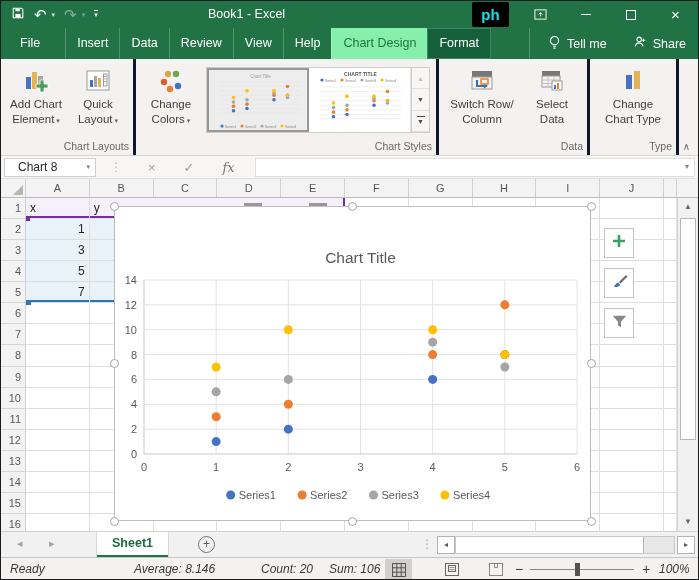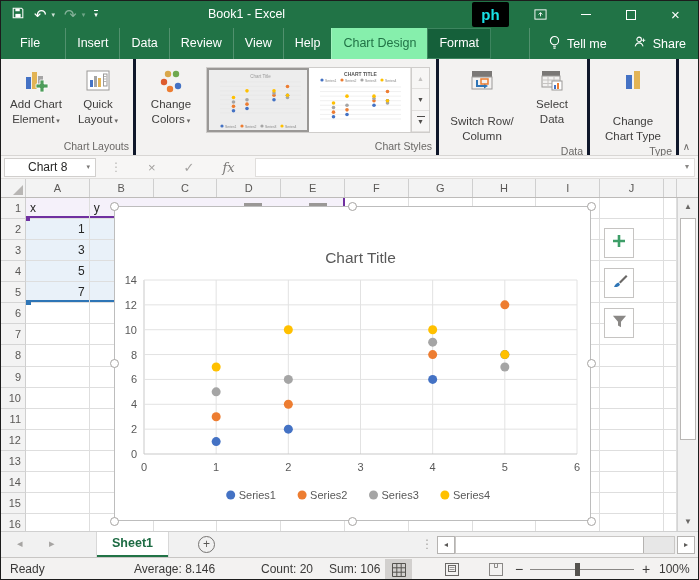--- a/index.html
+++ b/index.html
@@ -34,37 +34,37 @@
   .trr-item { display:flex; align-items:center; gap:6px; border-left:1px solid rgba(255,255,255,.22); padding-left:18px; height:100%; }
 
   
   .ribbon { position:absolute; left:0; top:58px; width:100%; height:97px; background:#f3f2f1;
             border-bottom:1px solid #d8d6d4; display:flex; }
   .rgroup { display:flex; flex-direction:column; border-right:3px solid #0f172a; padding:3px 4px 0; }
   .gbody { flex:1; display:flex; align-items:flex-start; }
   .glabel { text-align:right; font-size:10.5px; color:#6a6866; padding:1px 0 3px; }
   .rbtn { display:flex; flex-direction:column; align-items:center; width:62px; padding-top:3px;
           font-size:11.5px; color:#3f3e3d; line-height:1.3; text-align:center; }
-  .rbtn.wide { width:78px;gap:17px; }
+  .rbtn.wide { width:78px; }
   .rbtn .icn { height:32px; display:flex; align-items:center; justify-content:center; }
   .rcaret { font-size:7px; color:#6a6866; margin-left:2px; }
   .gallery { display:flex; margin:5px 2px 0 4px; border:1px solid #cfcdcb; background:#fff; height:66px; }
   .gthumb { width:102px; background:#fff; border-right:1px solid #e4e2e0; padding:1px; }
   .gthumb.selected { border:2px solid #9a9896; background:#ededed; }
   .gscroll { width:18px; display:flex; flex-direction:column; border-left:1px solid #cfcdcb; background:#f7f6f5; }
   .gsbtn { flex:1; display:flex; flex-direction:column; align-items:center; justify-content:center; font-size:7px; color:#4f4d4b; border-bottom:1px solid #e2e0de; }
   .gsbtn.dis { color:#c4c2c0; }
   .gsbtn .bar { width:8px; border-top:1.5px solid #4f4d4b; margin-bottom:1px; }
   .collapse { position:absolute; right:8px; bottom:3px; font-size:10px; color:#6a6866; }
 
   
   .fbar { position:absolute; left:0; top:155px; width:100%; height:23px; background:#f7f6f5;
           border-bottom:1px solid #e1dfdd; display:flex; align-items:center; font-size:12px; }
   .namebox { width:92px; height:19px; background:#fff; border:1px solid #d1cfcd; margin-left:3px;
-             display:flex; align-items:center; padding-left:23px; color:#262625; }
+             display:flex; align-items:center; padding-left:13px; color:#262625; }
   .nbcaret { margin-left:auto; font-size:7px; color:#7a7876; padding-right:5px; }
   .fdots { color:#b9b7b5; margin:0 12px 0 14px; font-size:12px; }
   .fico { color:#a3a19f; margin:0 14px; font-size:13px; line-height:1; }
   .fico.fx { font-family:"DejaVu Serif",serif; font-style:italic; color:#7c7a78; }
   .ffield { flex:1; height:19px; background:#fff; border:1px solid #e0deDC; margin:0 3px 0 6px; position:relative; color:#262625; padding-left:5px; }
   .fexp { position:absolute; right:5px; top:3px; font-size:8px; color:#8a8886; }
 
   
   .colheads { position:absolute; left:0; top:178px; width:100%; height:19px; background:#f3f3f3;
               border-bottom:1px solid #bdbbb9; display:flex; }
@@ -114,21 +114,21 @@
   .addsheet { position:absolute; left:197px; top:4px; width:17px; height:17px; border:1px solid #767472;
               border-radius:50%; text-align:center; line-height:15px; font-size:12px; color:#5a5856; }
   .tdots { position:absolute; left:420px; top:5px; color:#a6a4a2; font-size:12px; }
   .hs-box { position:absolute; top:4px; width:18px; height:18px; background:#fff; border:1px solid #b5b3b1;
             text-align:center; font-size:8px; color:#5a5856; line-height:16px; }
   .hs-track { position:absolute; left:454px; top:4px; width:220px; height:18px; background:#e7e7e7; border:1px solid #c9c7c5; }
   .hs-thumb { position:absolute; left:0; top:0; width:188px; height:16px; background:#fff; border-right:1px solid #b5b3b1; }
 
   
   .statusbar { position:absolute; left:0; top:556px; width:100%; height:22px; background:#f3f2f1;
-               border-top:1px solid #c8c6c4; font-size:12px; color:#3b3a39; }
+               border-top:1px solid #c8c6c4; font-size:12px; color:#3b3a39;font-style:italic; }
   .sb-item { position:absolute; top:0; line-height:22px; }
   .sv { position:absolute; top:1px; width:27px; height:21px; display:flex; align-items:center; justify-content:center; }
   .sv.active { background:#d2d0ce; }
   .zoomtrack { position:absolute; top:11px; width:104px; height:1px; background:#8a8886; }
   .zoomhandle { position:absolute; top:5px; width:5px; height:13px; background:#55534f; }
   .zglyph { position:absolute; top:0; line-height:22px; font-size:14px; color:#3b3a39; }
 </style>
 </head>
 <body>
 

